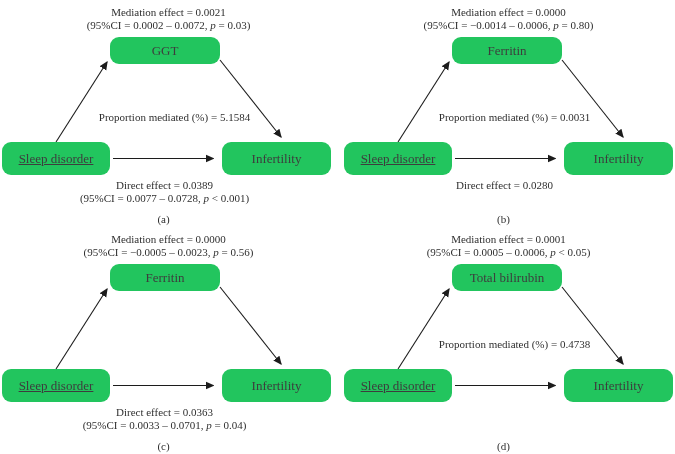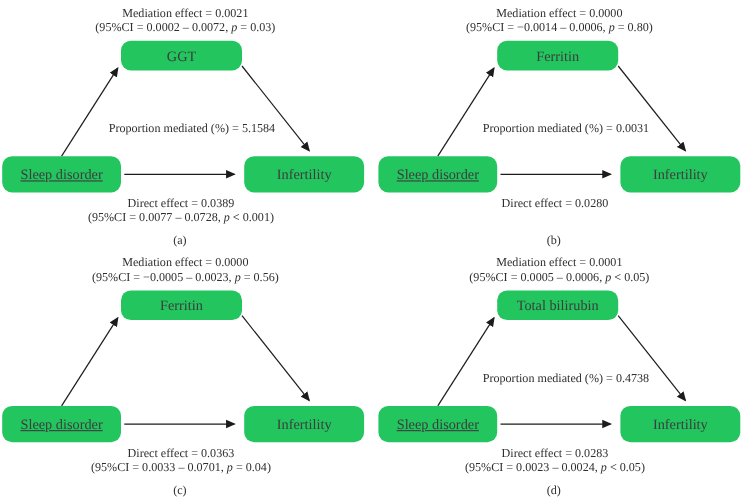--- a/index.html
+++ b/index.html
@@ -153,20 +153,16 @@
       <line x1="113" y1="158.5" x2="213" y2="158.5" marker-end="url(#ah3)"></line>
     </svg>
     <div class="txt med-lines">
       <div>Mediation effect = 0.0001</div>
       <div><span>(95%CI = 0.0005 – 0.0006, </span><span class="it">p</span><span> &lt; 0.05)</span></div>
     </div>
     <div class="box box-mediator">Total bilirubin</div>
     <div class="txt prop-line">Proportion mediated (%) = 0.4738</div>
     <div class="box box-exposure">Sleep disorder</div>
     <div class="box box-outcome">Infertility</div>
-    <div class="txt direct-lines">
-      <div>Direct effect = 0.0283</div>
-      <div><span>(95%CI = 0.0023 – 0.0024, </span><span class="it">p</span><span> &lt; 0.05)</span></div>
-    </div>
     <div class="txt caption">(d)</div>
   </div>
 
 </div>
 
 </body></html>

